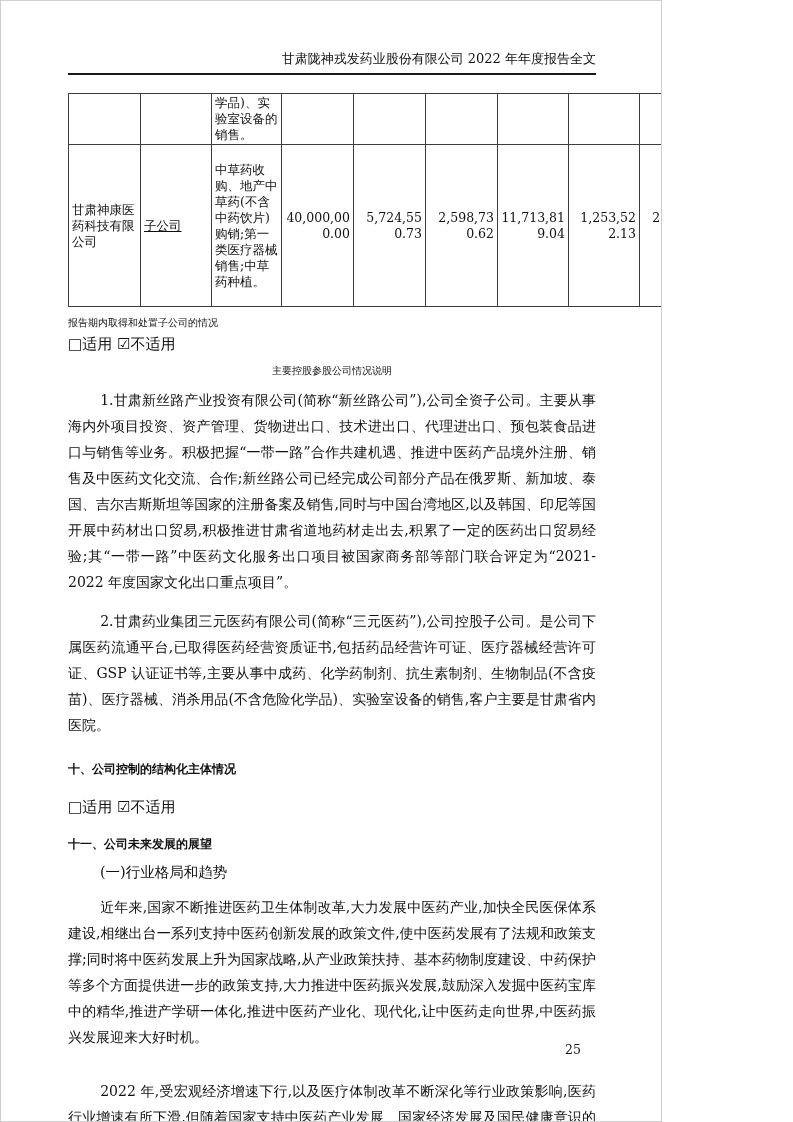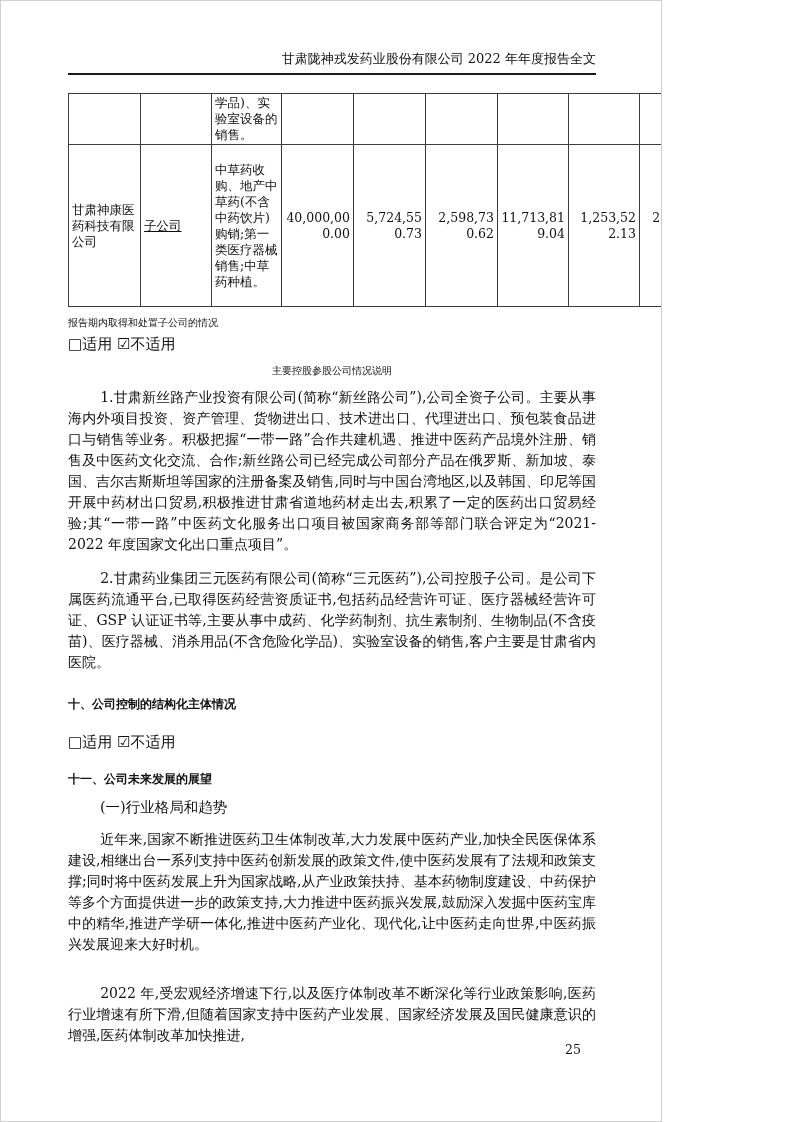--- a/index.html
+++ b/index.html
@@ -48,21 +48,21 @@
   td.c-num{text-align:right;padding:1px 4px;}
 
   
   .note{font-size:10px;line-height:16px;margin-top:8px;}
   .applicable{font-size:15px;line-height:16px;margin-top:5px;}
   .note2{margin-top:11px;text-align:center;}
 
   
   p.body{
     font-size:14px;
-    line-height:21px;
+    line-height:26px;
     text-align:justify;
     text-indent:2.3em;
     margin:13px 0 0 0;
   }
   p.body.first{margin-top:8px;}
   p.body.tight{margin-top:10px;}
   p.body.loose{margin-top:28px;}
 
   
   h2.sec{

